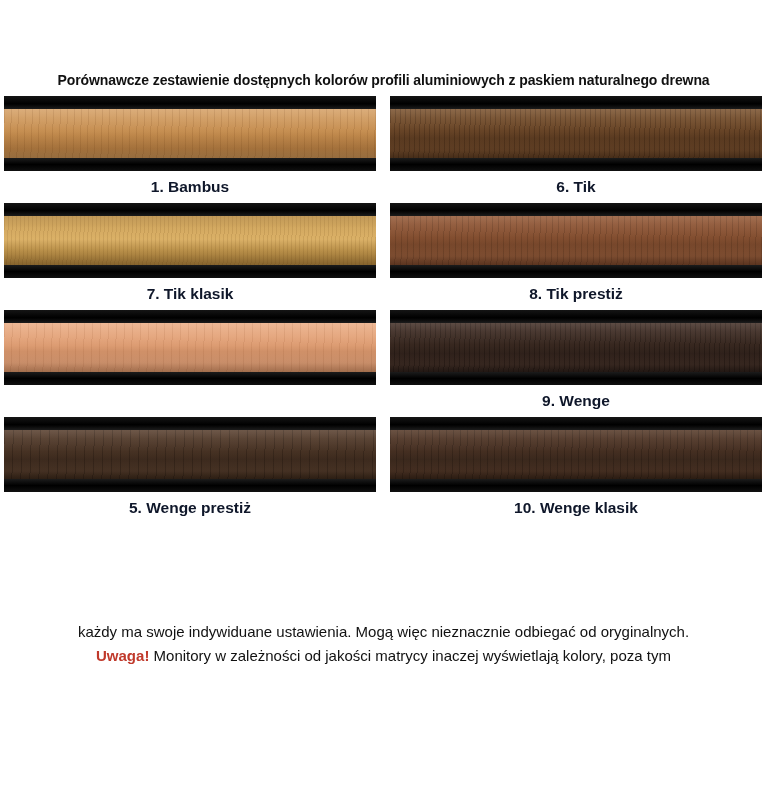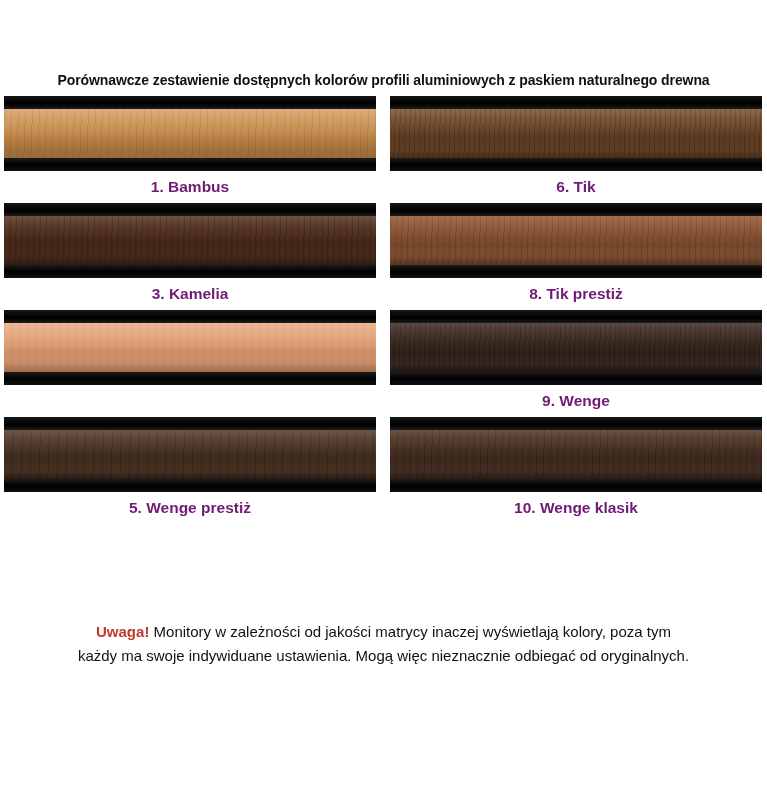--- a/index.html
+++ b/index.html
@@ -90,21 +90,21 @@
     position: absolute;
     left: 0; right: 0; bottom: 0; height: 13px;
     background: linear-gradient(to bottom, #1c1c1c 0%, #000000 50%, #101010 100%);
   }
   .caption {
     height: 32px;
     line-height: 32px;
     text-align: center;
     font-size: 15.5px;
     font-weight: bold;
-    color: #701a75;
+    color: #0f172a;
   }
   .footer {
     position: absolute;
     top: 620px;
     left: 0;
     width: 767px;
     text-align: center;
     font-size: 15px;
     line-height: 24px;
     color: #111111;
@@ -142,31 +142,31 @@
         <div class="bar" style="background: linear-gradient(rgb(125, 85, 49) 0%, rgb(111, 74, 42) 30%, rgb(94, 61, 34) 60%, rgb(107, 70, 40) 85%, rgb(90, 58, 32) 100%);"></div>
         <div class="grain" style="background-image: repeating-linear-gradient(92deg, rgba(35, 18, 6, 0.45) 0px, rgba(35, 18, 6, 0.45) 1px, rgba(0, 0, 0, 0) 1px, rgba(0, 0, 0, 0) 5px);"></div>
         <div class="glow"></div>
         <div class="topedge"></div>
         <div class="botedge"></div>
       </div>
       <div class="caption">6. Tik</div>
     </div>
 
 
-
-    <div class="cell">
-      <div class="swatch">
-        <div class="bar" style="background: linear-gradient(rgb(92, 56, 35) 0%, rgb(79, 47, 29) 30%, rgb(68, 40, 25) 58%, rgb(81, 47, 30) 82%, rgb(62, 35, 21) 100%);"></div>
-        <div class="grain" style="background-image: repeating-linear-gradient(92deg, rgba(20, 10, 4, 0.42) 0px, rgba(20, 10, 4, 0.42) 1px, rgba(0, 0, 0, 0) 1px, rgba(0, 0, 0, 0) 6px);"></div>
-        <div class="glow"></div>
-        <div class="topedge"></div>
-        <div class="botedge"></div>
-      </div>
-      <div class="caption">3. Kamelia</div>
-    </div>
+    <div class="cell">
+      <div class="swatch">
+        <div class="bar" style="background: linear-gradient(rgb(185, 140, 66) 0%, rgb(210, 166, 91) 25%, rgb(220, 178, 104) 48%, rgb(199, 154, 78) 72%, rgb(171, 127, 58) 100%);"></div>
+        <div class="grain" style="background-image: repeating-linear-gradient(92deg, rgba(110, 70, 20, 0.26) 0px, rgba(110, 70, 20, 0.26) 1px, rgba(0, 0, 0, 0) 1px, rgba(0, 0, 0, 0) 4px);"></div>
+        <div class="glow"></div>
+        <div class="topedge"></div>
+        <div class="botedge"></div>
+      </div>
+      <div class="caption">7. Tik klasik</div>
+    </div>
+
 
     <div class="cell">
       <div class="swatch">
         <div class="bar" style="background: linear-gradient(rgb(150, 92, 58) 0%, rgb(138, 83, 52) 28%, rgb(124, 74, 45) 58%, rgb(140, 86, 54) 82%, rgb(116, 67, 41) 100%);"></div>
         <div class="grain" style="background-image: repeating-linear-gradient(92deg, rgba(45, 22, 8, 0.34) 0px, rgba(45, 22, 8, 0.34) 1px, rgba(0, 0, 0, 0) 1px, rgba(0, 0, 0, 0) 6px);"></div>
         <div class="glow"></div>
         <div class="topedge"></div>
         <div class="botedge"></div>
       </div>
       <div class="caption">8. Tik prestiż</div>
@@ -211,17 +211,17 @@
         <div class="glow"></div>
         <div class="topedge"></div>
         <div class="botedge"></div>
       </div>
       <div class="caption">10. Wenge klasik</div>
     </div>
 
   </div>
 
   <div class="footer">
+    <span class="line">każdy ma swoje indywiduane ustawienia. Mogą więc nieznacznie odbiegać od oryginalnych.</span>
     <span class="line"><span class="warn">Uwaga!</span><span> Monitory w zależności od jakości matrycy inaczej wyświetlają kolory, poza tym</span></span>
-    <span class="line">każdy ma swoje indywiduane ustawienia. Mogą więc nieznacznie odbiegać od oryginalnych.</span>
   </div>
 
 </div>
 
 </body></html>

